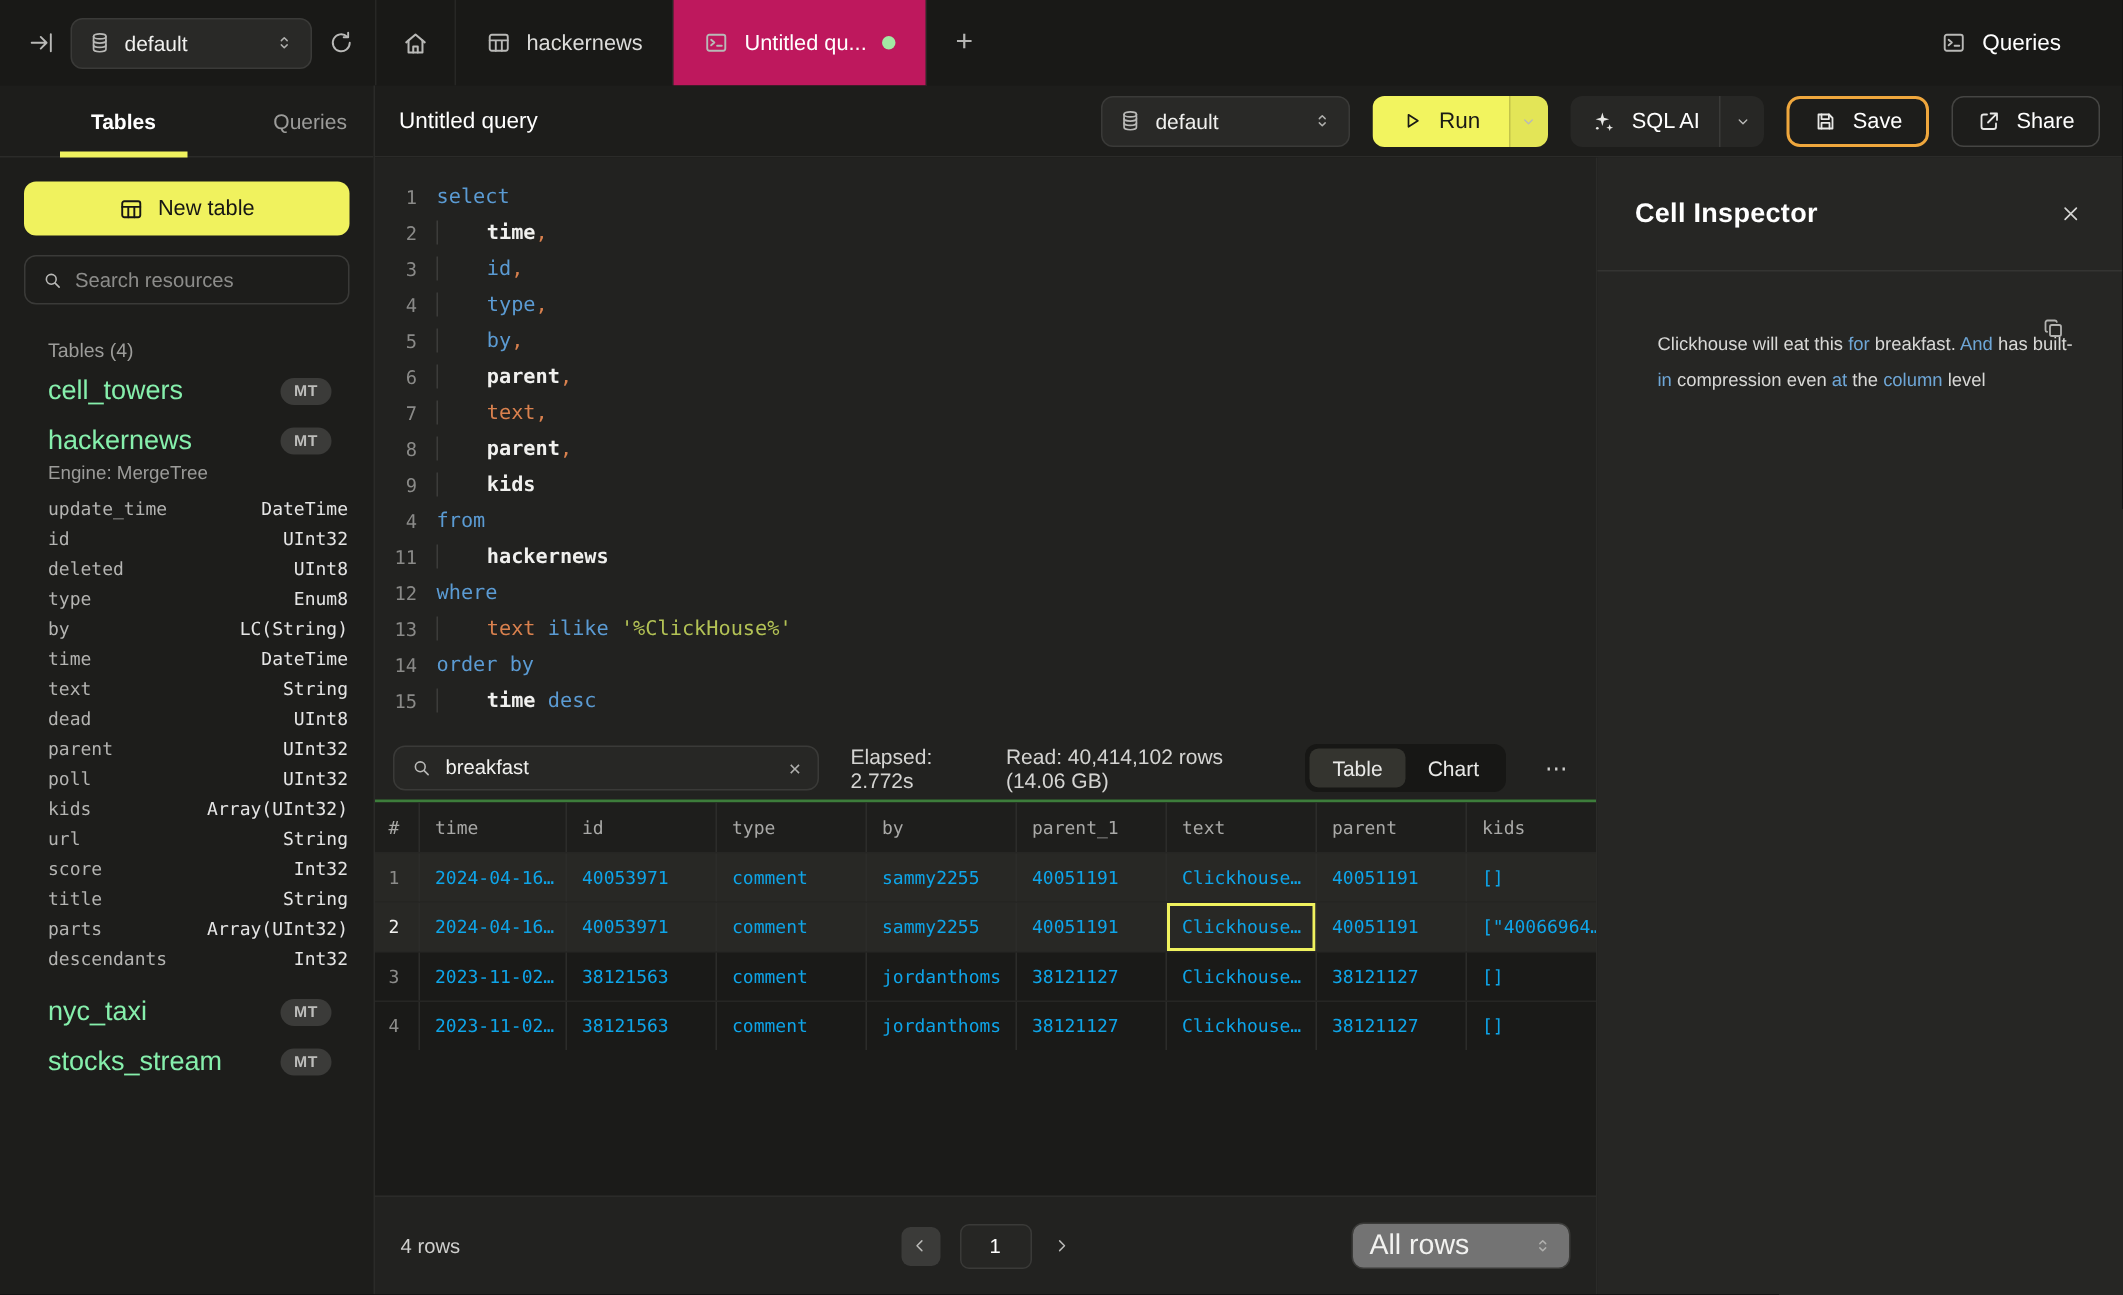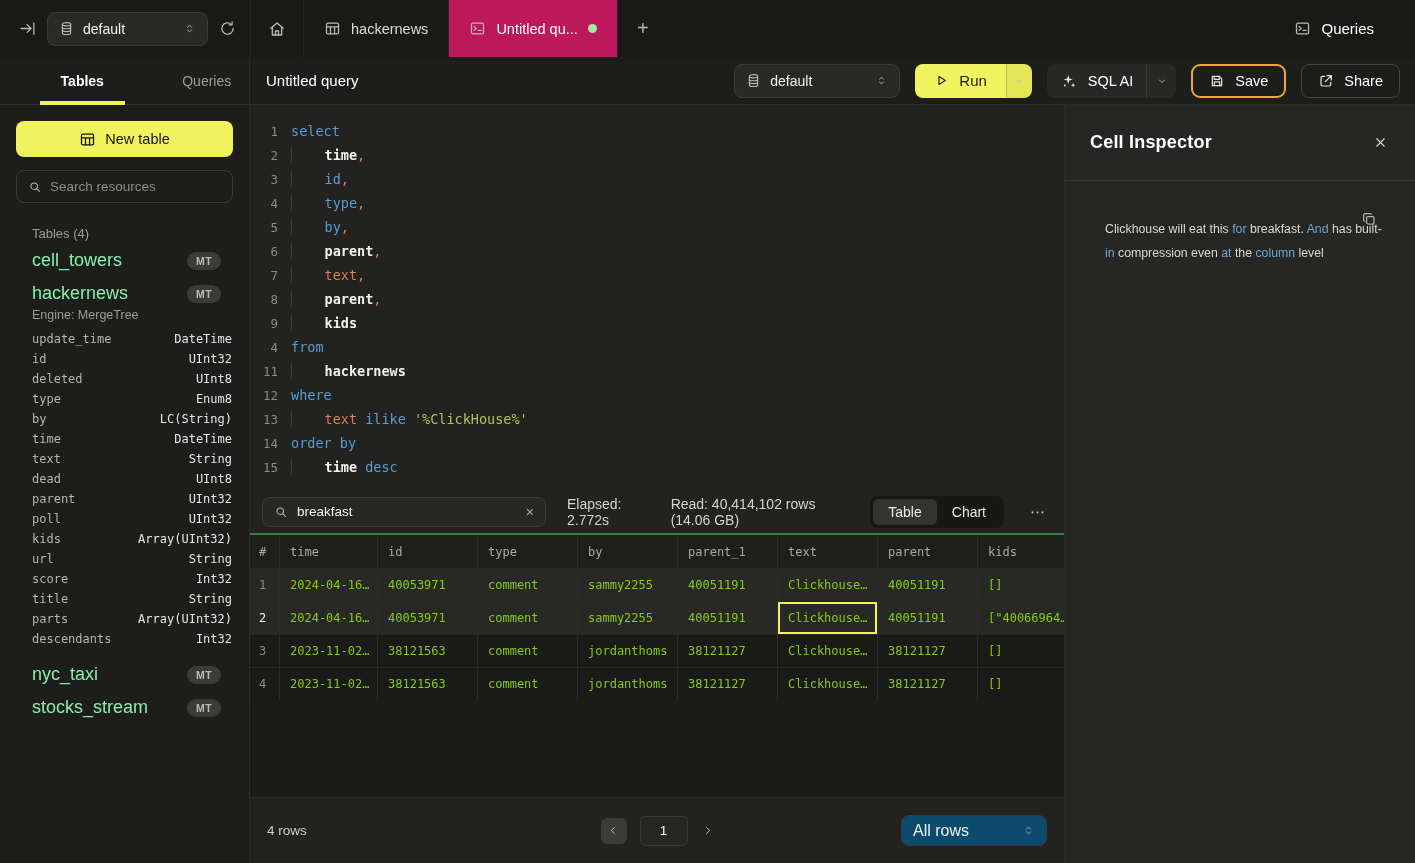--- a/index.html
+++ b/index.html
@@ -118,42 +118,42 @@
   
   .grid { border-top:2px solid #3d7d3b; }
   .grid-hdr, .grid-row { display:grid; grid-template-columns:30px 98px 100px 100px 100px 100px 100px 100px 1fr; }
   .grid-hdr { height:33px; background:#1e1e1c; }
   .gh-cell { display:flex; align-items:center; padding:0 10px; color:#a9a9a7;
              font-family:"DejaVu Sans Mono", monospace; font-size:12px; border-right:1px solid #2c2c2a; }
   .gh-cell:first-child { padding:0 0 0 9px; }
   .gh-cell:last-child { border-right:none; }
   .grid-row { height:33px; background:#1a1a18; border-top:1px solid #262624; }
   .grid-row.hl { background:#282825; }
-  .gr-cell { display:flex; align-items:center; padding:0 10px; color:#84cc16; white-space:nowrap; overflow:hidden;
+  .gr-cell { display:flex; align-items:center; padding:0 10px; color:#0ea5e9; white-space:nowrap; overflow:hidden;
              font-family:"DejaVu Sans Mono", monospace; font-size:12px; border-right:1px solid #2c2c2a; }
   .gr-cell:last-child { border-right:none; }
   .gr-num { color:#8c8c8a; padding:0 0 0 9px; }
   .gr-num.on { color:#f2f2f0; }
   .gr-cell.sel { box-shadow:inset 0 0 0 2px #f0f25e; }
   .grid-spacer { flex:1; background:#1b1b19; }
 
   
   .results-footer { height:66px; flex:none; background:#222220; border-top:1px solid #2b2b29;
                     display:flex; align-items:center; padding:0 17px; }
   .rf-left { flex:1; color:#cfcfcd; font-size:13.5px; }
   .rf-center { display:flex; align-items:center; gap:13px; }
   .page-prev { width:26px; height:26px; border-radius:6px; background:#3b3b39; color:#8f8f8d;
                display:flex; align-items:center; justify-content:center; }
   .page-box { width:48px; height:30px; background:#262624; border:1px solid #3a3a38; border-radius:6px;
               color:#fff; text-align:center; font-family:inherit; font-size:13.5px; outline:none; }
   .page-next { color:#cfcfcd; display:flex; align-items:center; }
   .rf-right { flex:1; display:flex; justify-content:flex-end; }
-  .all-rows { width:146px; height:31px; background:#0c4a6e; border:1px solid #3a3a38; border-radius:8px;
+  .all-rows { width:146px; height:31px; background:#737373; border:1px solid #3a3a38; border-radius:8px;
               display:flex; align-items:center; justify-content:space-between; padding:0 11px;
-              color:#f2f2f0; font-size:16px; }
+              color:#f2f2f0; font-size:19px; }
   .all-rows .chev { color:#b0b0ae; }
 
   
   .inspector { flex:1; background:#262624; display:flex; flex-direction:column; min-width:0; }
   .insp-header { height:76px; flex:none; display:flex; align-items:center; padding:0 27px 0 25px;
                  border-bottom:1px solid #343432; }
   .insp-title { flex:1; font-size:18px; font-weight:700; color:#ffffff; letter-spacing:.2px; }
   .insp-close { color:#d4d4d2; }
   .insp-body { position:relative; padding:36px 38px 0 40px; }
   .insp-text { width:282px; font-family:Liberation Sans, sans-serif; font-size:12.3px;

